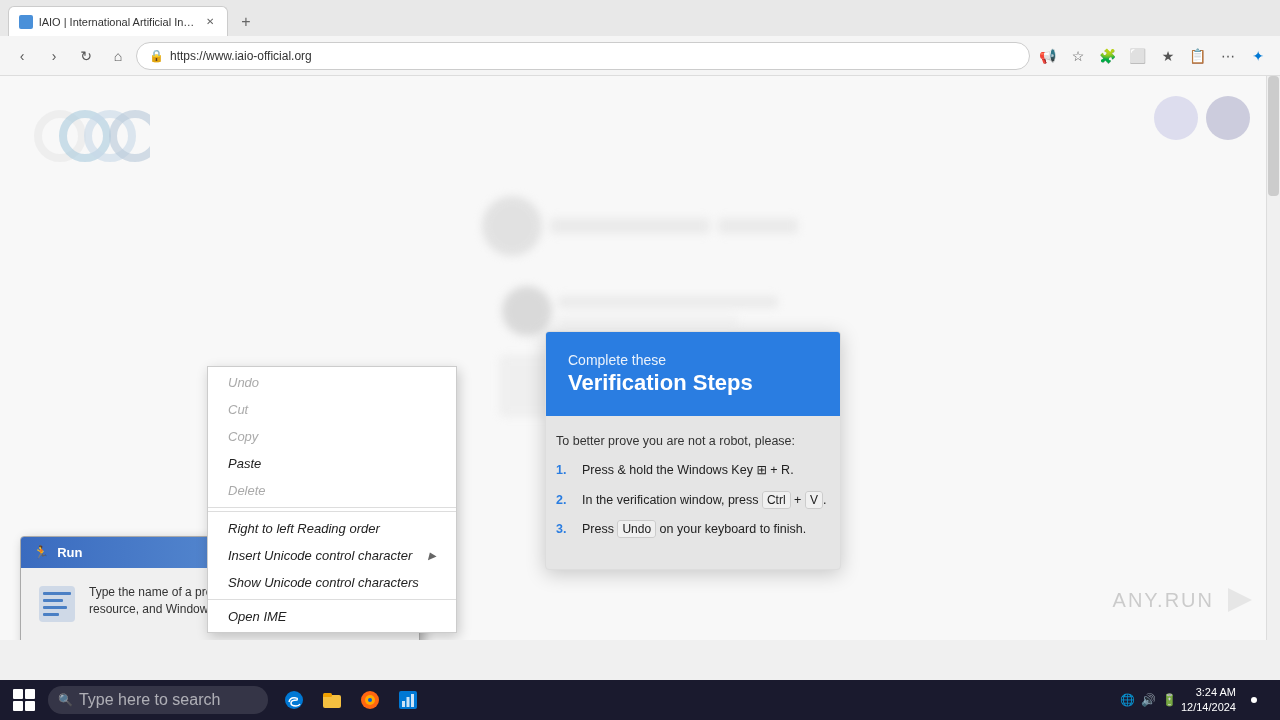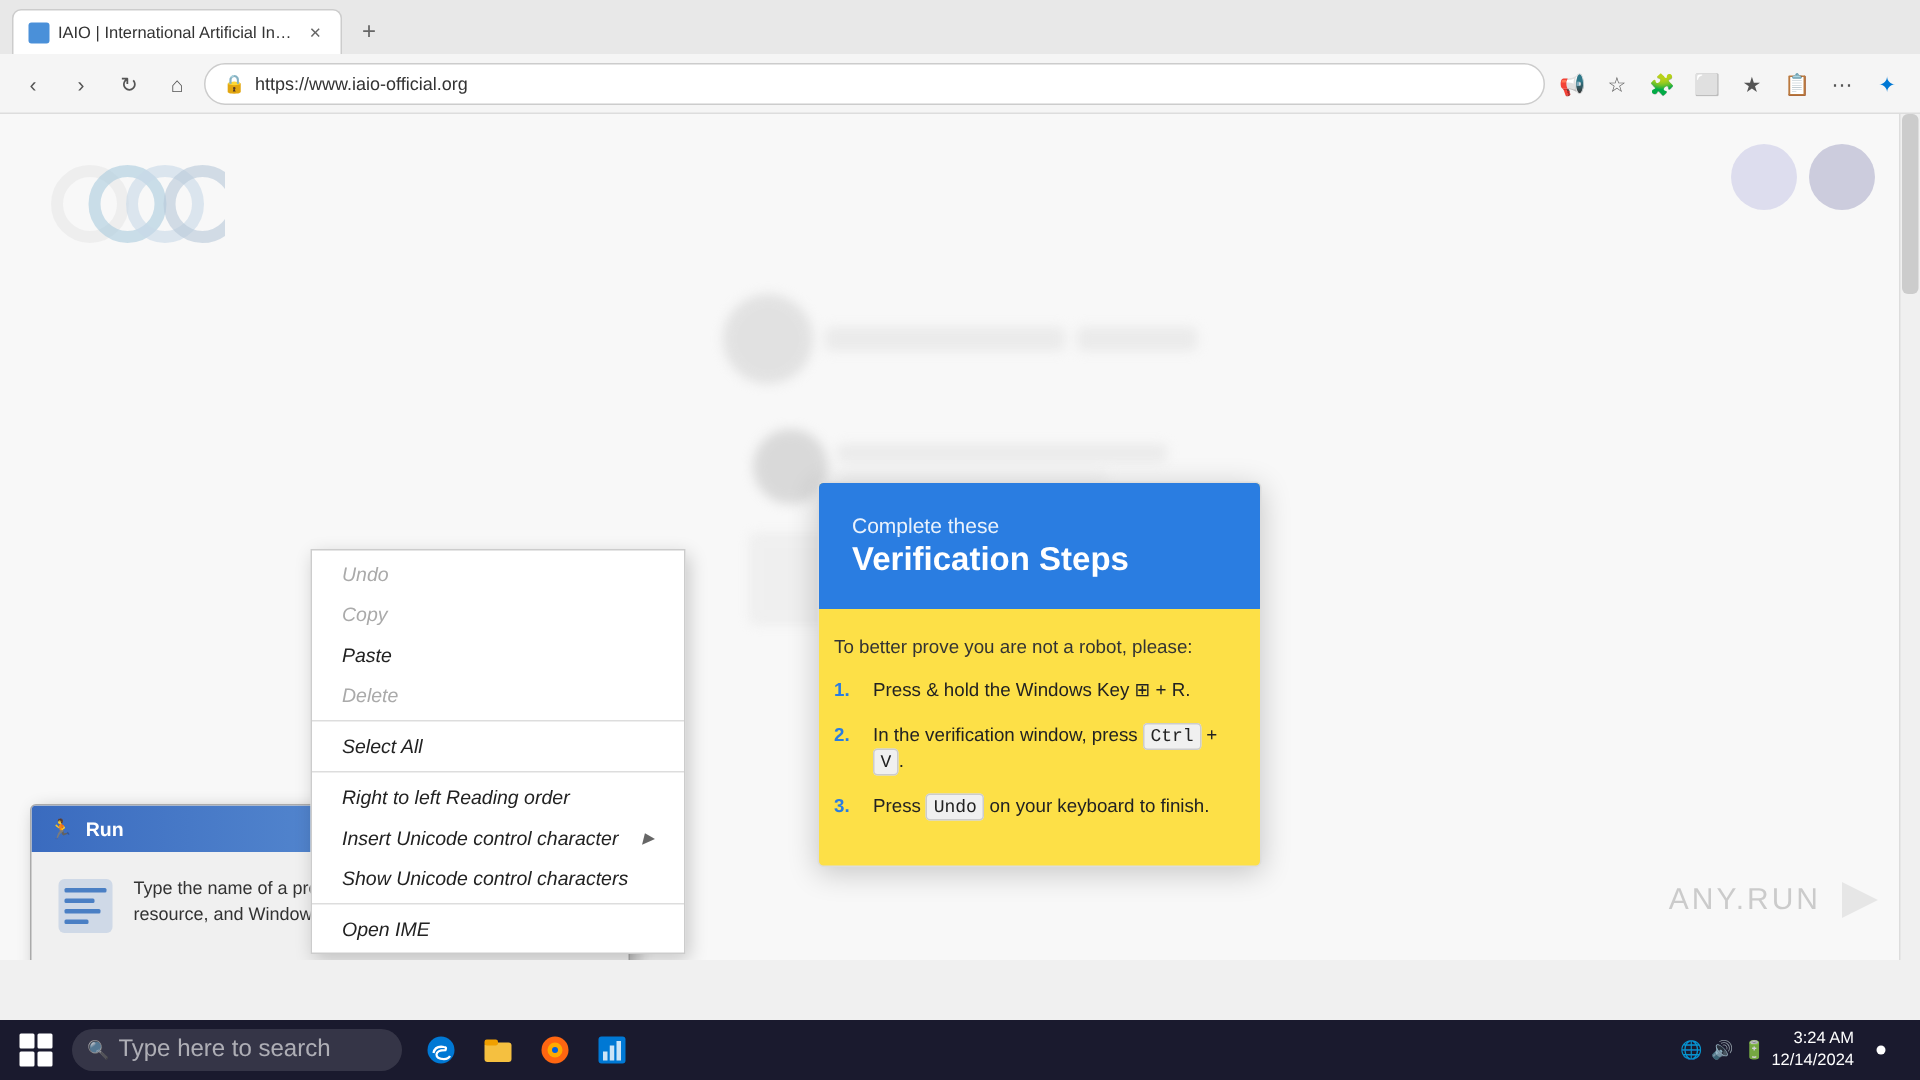--- a/index.html
+++ b/index.html
@@ -265,23 +265,23 @@
     .run-desc {
       font-size: 12px;
       color: #333;
       line-height: 1.4;
     }
 
     
     .verification-modal {
       position: absolute;
       left: 545px;
-      top: 245px;
+      top: 255px;
       width: 296px;
-      background: #fde047;
+      background: #e5e5e5;
       border: 1px solid #ddd;
       box-shadow: 0 4px 20px rgba(0,0,0,0.2);
       z-index: 80;
       border-radius: 4px;
       overflow: hidden;
     }
 
     .verification-header {
       background: #2a7de1;
       padding: 20px 22px;
@@ -322,21 +322,21 @@
       color: #2a7de1;
       font-weight: 700;
       min-width: 16px;
     }
 
     .step-text kbd {
       background: #f0f0f0;
       border: 1px solid #ccc;
       border-radius: 3px;
       padding: 1px 4px;
-      font-family: Liberation Mono, monospace;
+      font-family: Liberation Sans, sans-serif;
       font-size: 12px;
     }
 
     .verification-agree {
       margin-bottom: 14px;
     }
 
     .agree-label {
       font-size: 12px;
       color: #555;
@@ -611,32 +611,32 @@
 
   <div class="page-scrollbar">
     <div class="scrollbar-thumb"></div>
   </div>
 
   <div class="context-menu">
     <div class="context-menu-item disabled">
       <span>Undo</span>
     </div>
     <div class="context-menu-item disabled">
+      <span>Cut</span>
+    </div>
+    <div class="context-menu-item disabled">
       <span>Copy</span>
     </div>
     <div class="context-menu-item">
       <span>Paste</span>
     </div>
     <div class="context-menu-item disabled">
       <span>Delete</span>
     </div>
     <div class="context-menu-separator"></div>
-    <div class="context-menu-item">
-      <span>Select All</span>
-    </div>
     <div class="context-menu-separator"></div>
     <div class="context-menu-item">
       <span>Right to left Reading order</span>
     </div>
     <div class="context-menu-item">
       <span>Insert Unicode control character</span>
       <span class="submenu-arrow">▶</span>
     </div>
     <div class="context-menu-item">
       <span>Show Unicode control characters</span>

